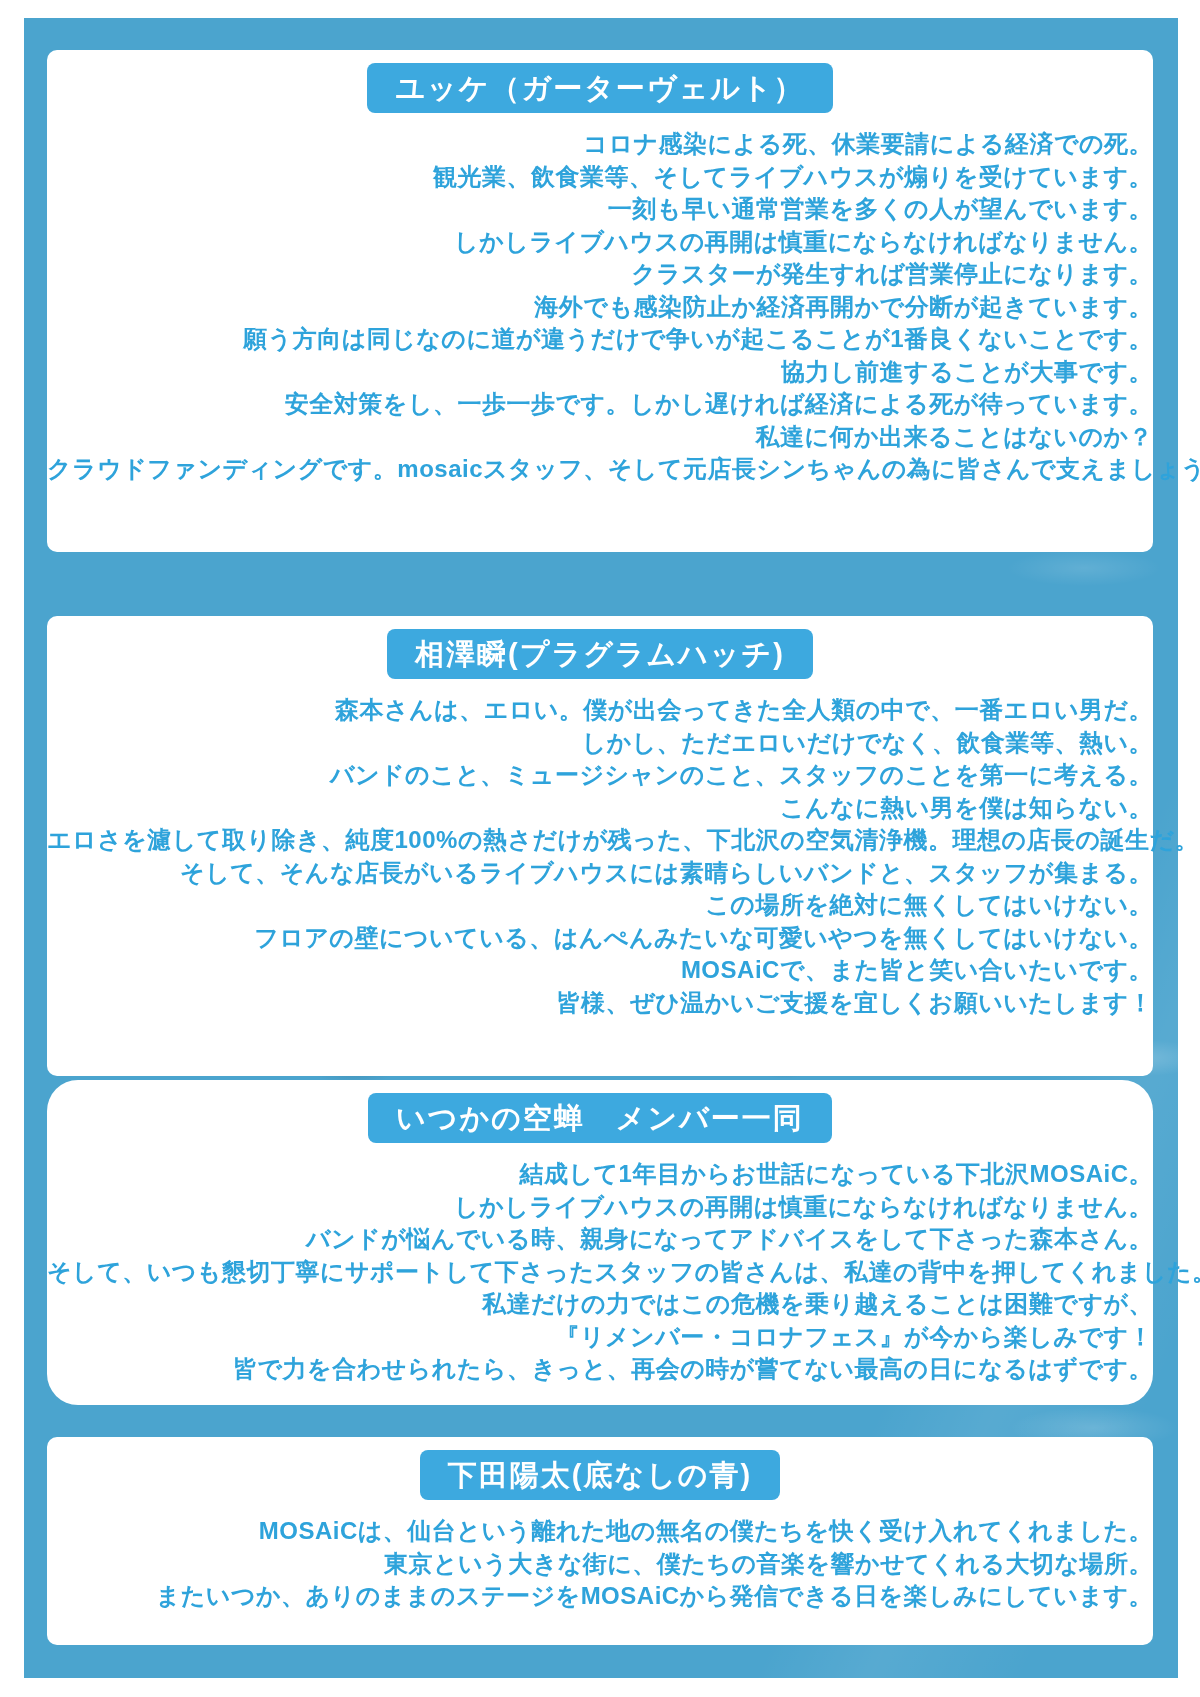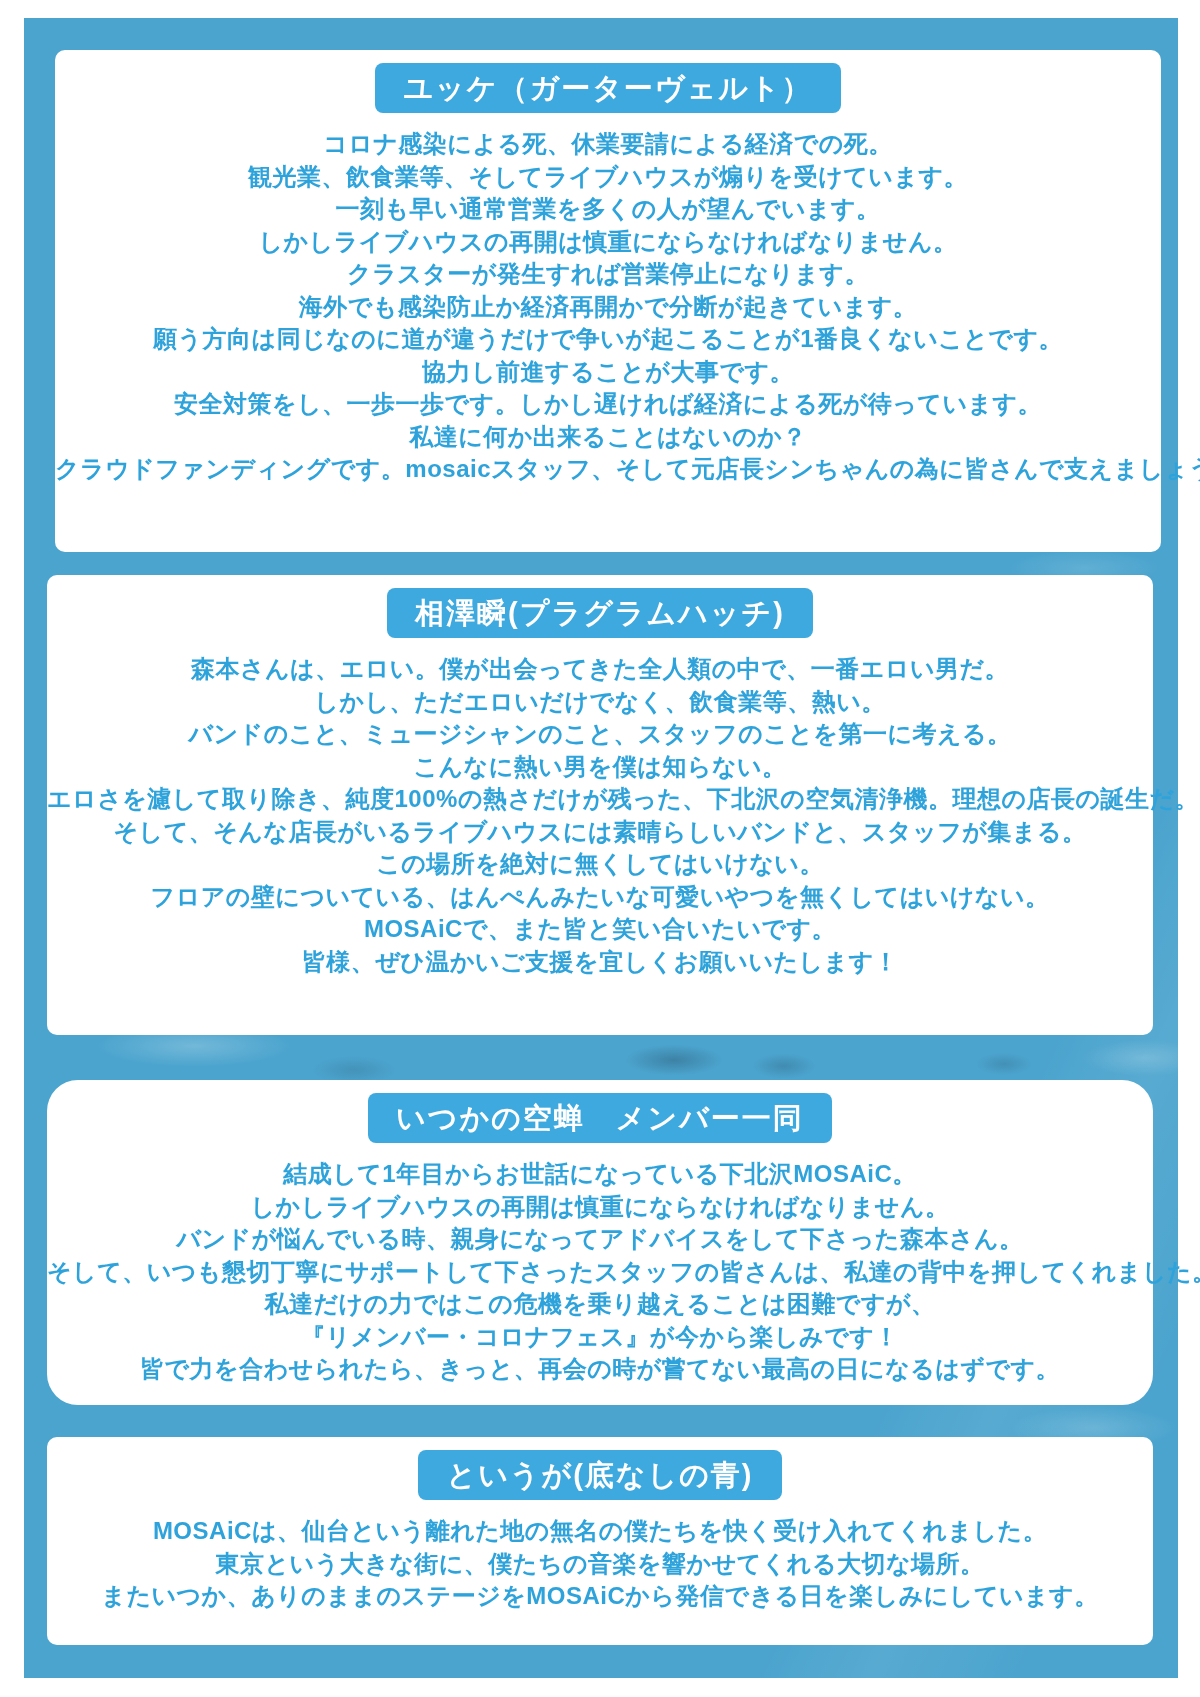--- a/index.html
+++ b/index.html
@@ -37,22 +37,22 @@
       
       linear-gradient(115deg, rgba(255,255,255,0) 78%, rgba(255,255,255,0.07) 84%, rgba(255,255,255,0) 92%);
   }
   .card {
     position: absolute;
     left: 47px;
     width: 1106px;
     background: #ffffff;
     border-radius: 10px;
   }
-  .card-1 { top: 50px;   height: 502px; margin-left: 8px; }
-  .card-2 { top: 575px;  height: 460px; }
+  .card-1 { top: 50px;   height: 502px; }
+  .card-2 { top: 616px;  height: 460px; }
   .card-3 { top: 1080px; height: 325px; border-radius: 31px; }
   .card-4 { top: 1437px; height: 208px; }
 
   .banner {
     display: block;
     width: max-content;
     max-width: 92%;
     margin: 13px auto 0 auto;
     background: #3DA9DF;
     color: #ffffff;
@@ -63,21 +63,21 @@
     border-radius: 8px;
     letter-spacing: 2px;
     text-align: center;
     white-space: nowrap;
   }
   .card-body {
     margin-top: 15px;
   }
   .card-body p {
     margin: 0;
-    text-align: center;
+    text-align: right;
     color: #2EA3DB;
     font-weight: bold;
     font-size: 24px;
     line-height: 32.5px;
     letter-spacing: 0.5px;
     white-space: nowrap;
   }
 </style>
 </head>
 <body>
@@ -132,21 +132,21 @@
         <p>バンドが悩んでいる時、親身になってアドバイスをして下さった森本さん。</p>
         <p>そして、いつも懇切丁寧にサポートして下さったスタッフの皆さんは、私達の背中を押してくれました。</p>
         <p>私達だけの力ではこの危機を乗り越えることは困難ですが、</p>
         <p>『リメンバー・コロナフェス』が今から楽しみです！</p>
         <p>皆で力を合わせられたら、きっと、再会の時が嘗てない最高の日になるはずです。</p>
       </div>
   </section>
 
   <section class="card card-4">
     <div class="banner">
-      <span>というが(底なしの青)</span>
+      <span>下田陽太(底なしの青)</span>
     </div>
     <div class="card-body">
         <p>MOSAiCは、仙台という離れた地の無名の僕たちを快く受け入れてくれました。</p>
         <p>東京という大きな街に、僕たちの音楽を響かせてくれる大切な場所。</p>
         <p>またいつか、ありのままのステージをMOSAiCから発信できる日を楽しみにしています。</p>
       </div>
   </section>
 </div>
 
 </body></html>

